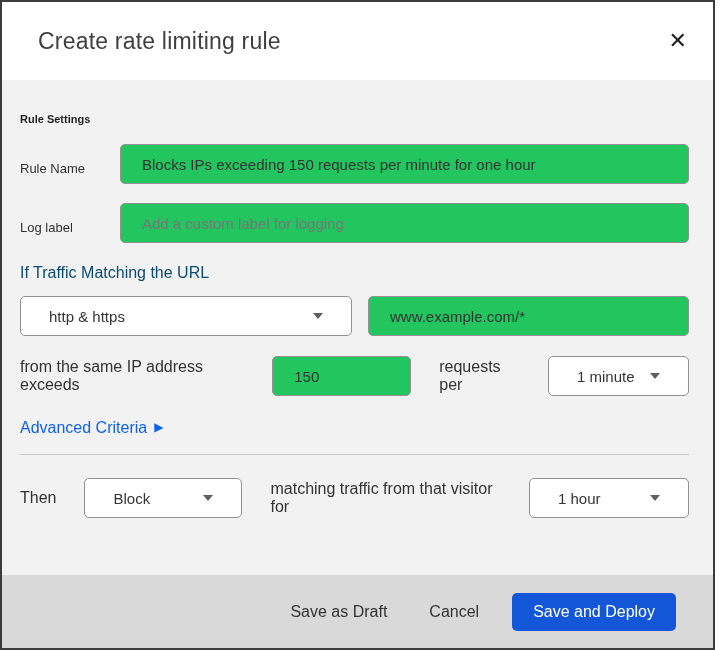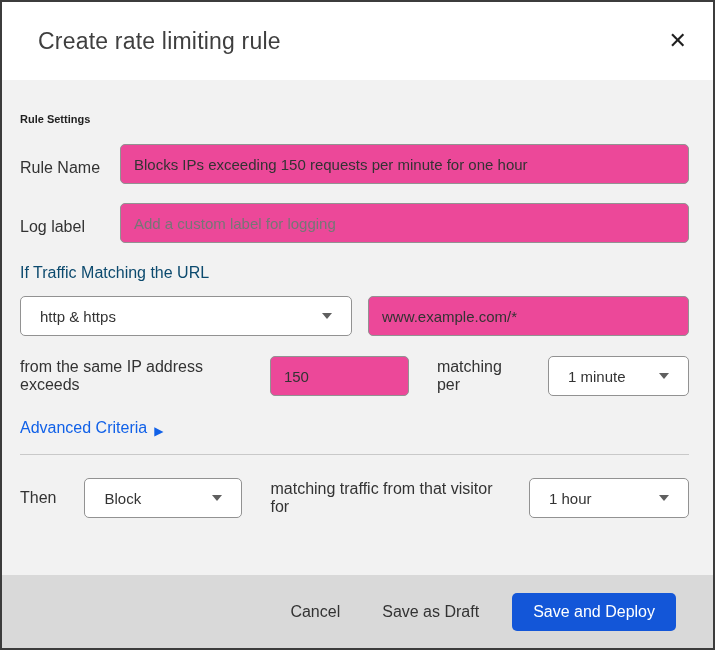--- a/index.html
+++ b/index.html
@@ -36,55 +36,55 @@
     font-size: 22px; font-weight: 300; color: #1f1f1f;
     padding: 2px 8px; line-height: 1; font-family: inherit;
   }
   .body {
     flex: 1; background: #f2f2f2;
     padding: 33px 24px 0 18px; box-sizing: border-box;
   }
   .section-heading { font-size: 11px; font-weight: 700; color: #1f1f1f; }
   .row { display: flex; align-items: center; }
   .field-row { margin-top: 19px; }
-  .field-label { flex: none; width: 100px; font-size: 16px; color: #333; margin-top: 8px; }
+  .field-label { flex: none; width: 100px; font-size: 13px; color: #333; margin-top: 8px; }
   .text-input {
     height: 40px; box-sizing: border-box; width: 100%;
     border: 1px solid #929292; border-radius: 5px;
-    background: #ec4899; padding: 0 13px;
+    background: #22c55e; padding: 0 21px;
     font-size: 15px; color: #333; font-family: inherit;
     outline: none;
   }
   .text-input::placeholder { color: #767676; }
   .subheading { margin-top: 21px; font-size: 16px; color: #0c4a6e; }
   .select {
     height: 40px; box-sizing: border-box;
     border: 1px solid #929292; border-radius: 5px;
-    background: #fff; padding: 0 19px;
+    background: #fff; padding: 0 28px;
     display: flex; align-items: center; justify-content: space-between;
     font-size: 15px; color: #333; cursor: pointer;
     flex: none;
   }
   .caret {
     width: 0; height: 0; margin-left: 10px;
     border-left: 5px solid transparent;
     border-right: 5px solid transparent;
     border-top: 6px solid #5f5f5f;
   }
   .scheme-row { margin-top: 14px; gap: 16px; }
   .select-scheme { width: 332px; }
   .flex1 { flex: 1; width: auto; }
   .inline-row { gap: 28px; font-size: 16px; color: #333; }
   .threshold-row { margin-top: 20px; }
   .w139 { width: 139px; flex: none; }
   .select-period { width: 141px; margin-left: auto; }
   .advanced-row { margin-top: 23px; }
   .advanced-link {
     font-size: 16px; color: #1161e8; text-decoration: none;
-    display: inline-flex; align-items: flex-end; cursor: pointer;
+    display: inline-flex; align-items: flex-start; cursor: pointer;
   }
   .advanced-arrow { font-size: 12px; margin-left: 7px; position: relative; top: 1px; }
   .divider { border: none; border-top: 1px solid #c9c9c9; margin: 17px 0 0 0; }
   .then-row { margin-top: 23px; }
   .select-action { width: 158px; }
   .select-duration { width: 160px; margin-left: auto; }
   .footer {
     flex: none; height: 73px; background: #d9d9d9;
     display: flex; align-items: center; justify-content: flex-end;
     padding: 0 37px 0 0; box-sizing: border-box; gap: 6px;
@@ -130,21 +130,21 @@
       <div class="select select-scheme">
         <span>http &amp; https</span>
         <span class="caret"></span>
       </div>
       <input type="text" class="text-input flex1" value="www.example.com/*" style="">
     </div>
 
     <div class="row inline-row threshold-row">
       <span>from the same IP address exceeds</span>
       <input type="text" class="text-input w139" value="150" style="">
-      <span>matching per</span>
+      <span>requests per</span>
       <div class="select select-period">
         <span>1 minute</span>
         <span class="caret"></span>
       </div>
     </div>
 
     <div class="advanced-row">
       <a class="advanced-link">
         <span>Advanced Criteria</span>
         <span class="advanced-arrow">▶</span>
@@ -161,17 +161,17 @@
       </div>
       <span>matching traffic from that visitor for</span>
       <div class="select select-duration">
         <span>1 hour</span>
         <span class="caret"></span>
       </div>
     </div>
   </div>
 
   <div class="footer">
+    <button class="text-btn">Save as Draft</button>
     <button class="text-btn">Cancel</button>
-    <button class="text-btn">Save as Draft</button>
     <button class="primary-btn">Save and Deploy</button>
   </div>
 </div>
 
 </body></html>

